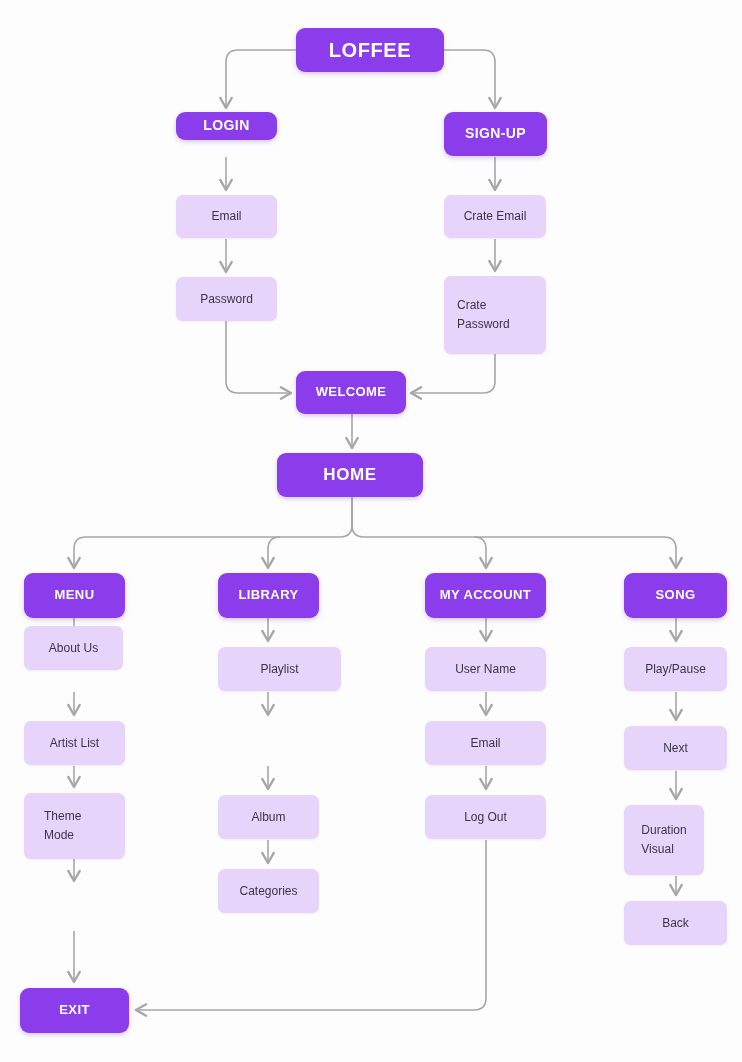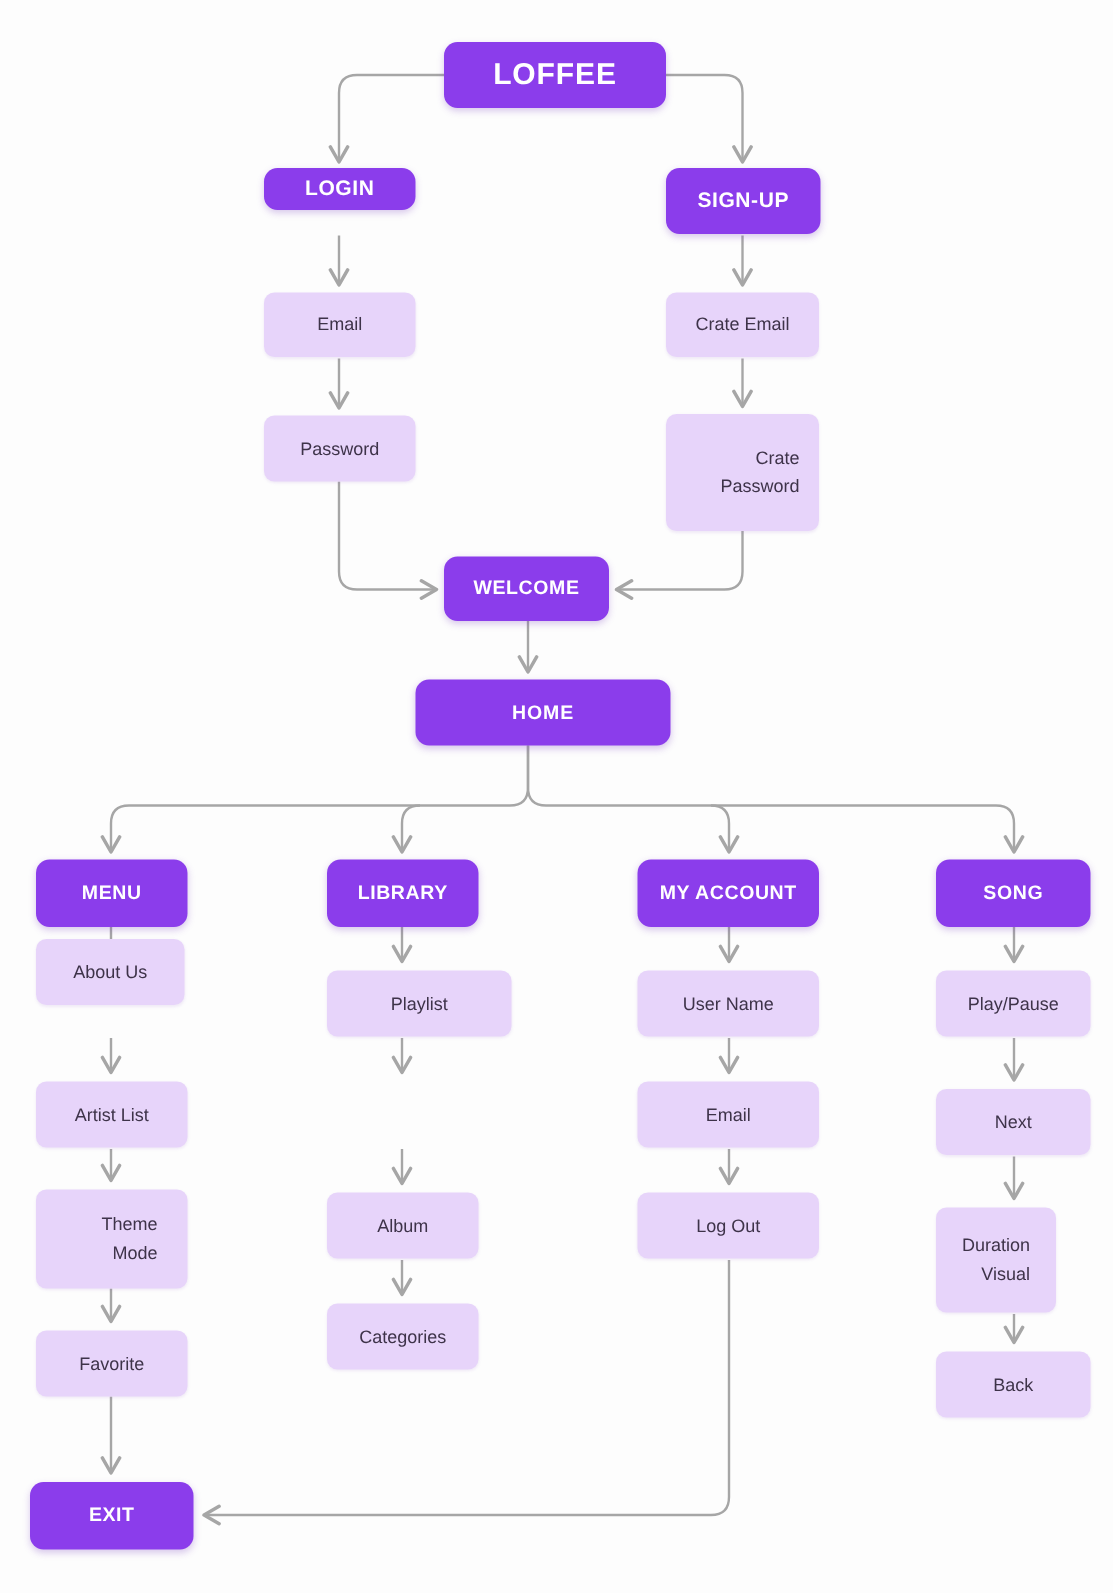--- a/index.html
+++ b/index.html
@@ -5,21 +5,21 @@
   html,body{margin:0;padding:0;background:#fdfdfd;}
   .canvas{
     position:relative;width:742px;height:1062px;margin:0;
     font-family:"Liberation Sans","DejaVu Sans",sans-serif;
     background:#fdfdfd;overflow:hidden;
   }
   .edges{position:absolute;left:0;top:0;width:742px;height:1062px;}
   .edges path{fill:none;stroke:#a6a6a6;stroke-width:1.6;}
   .node{
     position:absolute;display:flex;align-items:center;justify-content:center;
-    text-align:right;box-sizing:border-box;line-height:1.55;
+    text-align:left;box-sizing:border-box;line-height:1.55;
   }
   .node.primary{
     background:#8b3deb;color:#ffffff;font-weight:700;border-radius:9px;
     letter-spacing:.4px;box-shadow:0 2px 5px rgba(120,60,190,.28);
   }
   .node.light{
     background:#e7d4fa;color:#3e3349;font-weight:400;border-radius:7px;
     font-size:12px;padding:4px 13px;box-shadow:0 1px 2px rgba(140,90,200,.12);
   }
 </style>
@@ -71,40 +71,39 @@
   <div class="node primary" style="left:176px;top:112px;width:101px;height:28px;font-size:14px">LOGIN</div>
   <div class="node primary" style="left:444px;top:112px;width:103px;height:44px;font-size:14px">SIGN-UP</div>
 
   <div class="node light" style="left:176px;top:195px;width:101px;height:43px">Email</div>
   <div class="node light" style="left:444px;top:195px;width:102px;height:43px">Crate Email</div>
 
   <div class="node light" style="left:176px;top:277px;width:101px;height:44px">Password</div>
   <div class="node light" style="left:444px;top:276px;width:102px;height:78px">Crate Password</div>
 
   <div class="node primary" style="left:296px;top:371px;width:110px;height:43px;font-size:13px">WELCOME</div>
-  <div class="node primary" style="left:277px;top:453px;width:170px;height:44px;font-size:13px;letter-spacing:.6px">HOME</div>
+  <div class="node primary" style="left:277px;top:453px;width:146px;height:44px;font-size:17px;letter-spacing:.6px">HOME</div>
 
   <div class="node primary" style="left:24px;top:573px;width:101px;height:45px;font-size:13px">MENU</div>
   <div class="node primary" style="left:218px;top:573px;width:101px;height:45px;font-size:13px">LIBRARY</div>
   <div class="node primary" style="left:425px;top:573px;width:121px;height:45px;font-size:13px">MY ACCOUNT</div>
   <div class="node primary" style="left:624px;top:573px;width:103px;height:45px;font-size:13px">SONG</div>
 
   <div class="node light" style="left:24px;top:626px;width:99px;height:44px">About Us</div>
   <div class="node light" style="left:218px;top:647px;width:123px;height:44px">Playlist</div>
   <div class="node light" style="left:425px;top:647px;width:121px;height:44px">User Name</div>
   <div class="node light" style="left:624px;top:647px;width:103px;height:44px;padding:21px 6px">Play/Pause</div>
 
   <div class="node light" style="left:24px;top:721px;width:101px;height:44px">Artist List</div>
   <div class="node light" style="left:425px;top:721px;width:121px;height:44px">Email</div>
   <div class="node light" style="left:624px;top:726px;width:103px;height:44px">Next</div>
 
   <div class="node light" style="left:24px;top:793px;width:101px;height:66px;padding:4px 20px">Theme Mode</div>
   <div class="node light" style="left:218px;top:795px;width:101px;height:44px">Album</div>
   <div class="node light" style="left:425px;top:795px;width:121px;height:44px">Log Out</div>
   <div class="node light" style="left:624px;top:805px;width:80px;height:70px;padding:4px 34px">Duration Visual</div>
 
-  <div class="node light" style="left:24px;top:887px;width:101px;height:44px">Favorite</div>
   <div class="node light" style="left:218px;top:869px;width:101px;height:44px">Categories</div>
   <div class="node light" style="left:624px;top:901px;width:103px;height:44px">Back</div>
 
   <div class="node primary" style="left:20px;top:988px;width:109px;height:45px;font-size:13px">EXIT</div>
 
 </div>
 
 </body></html>

